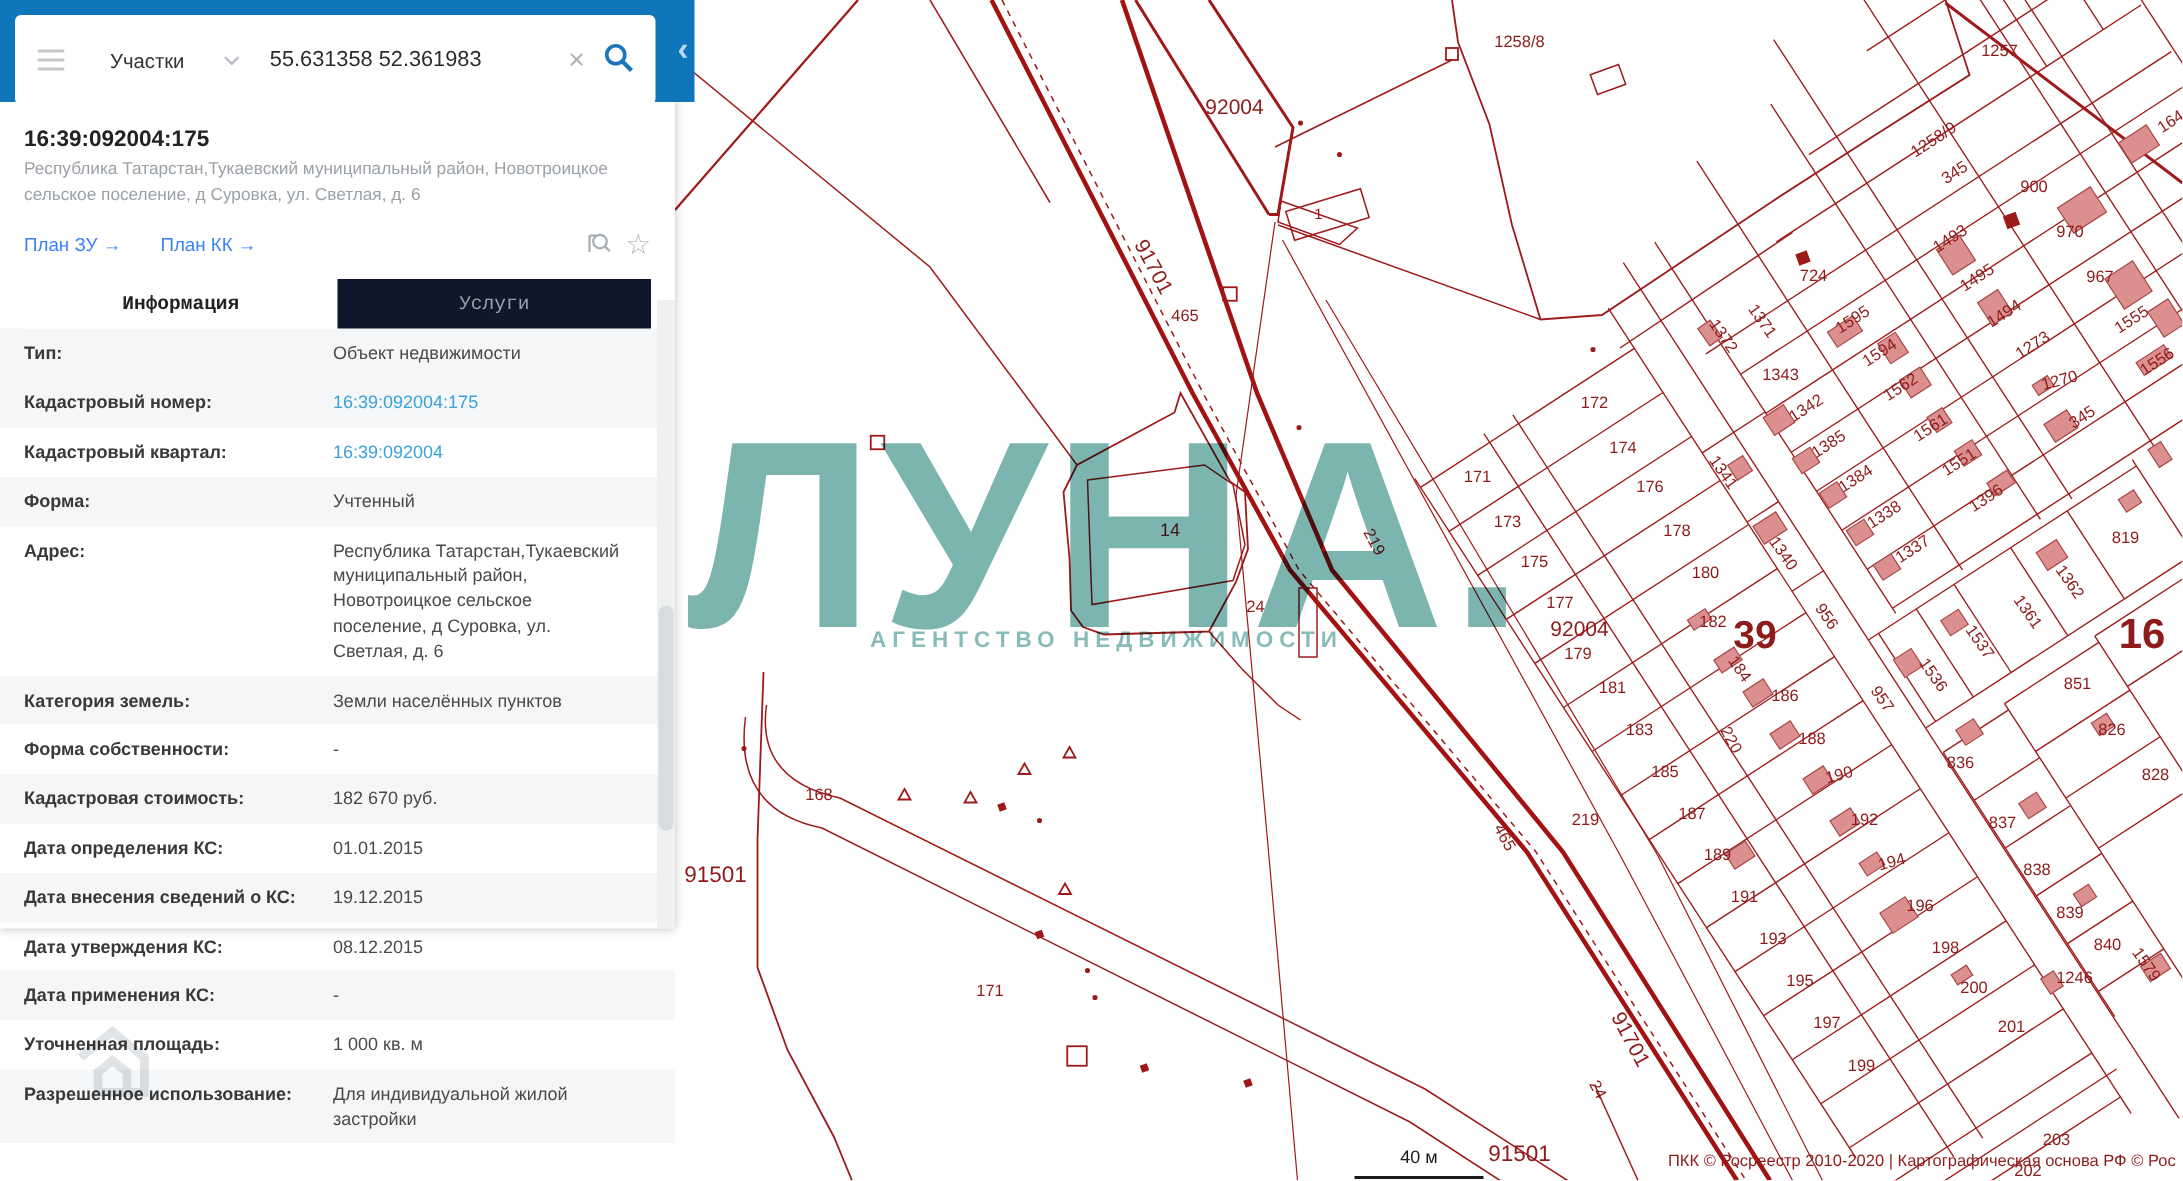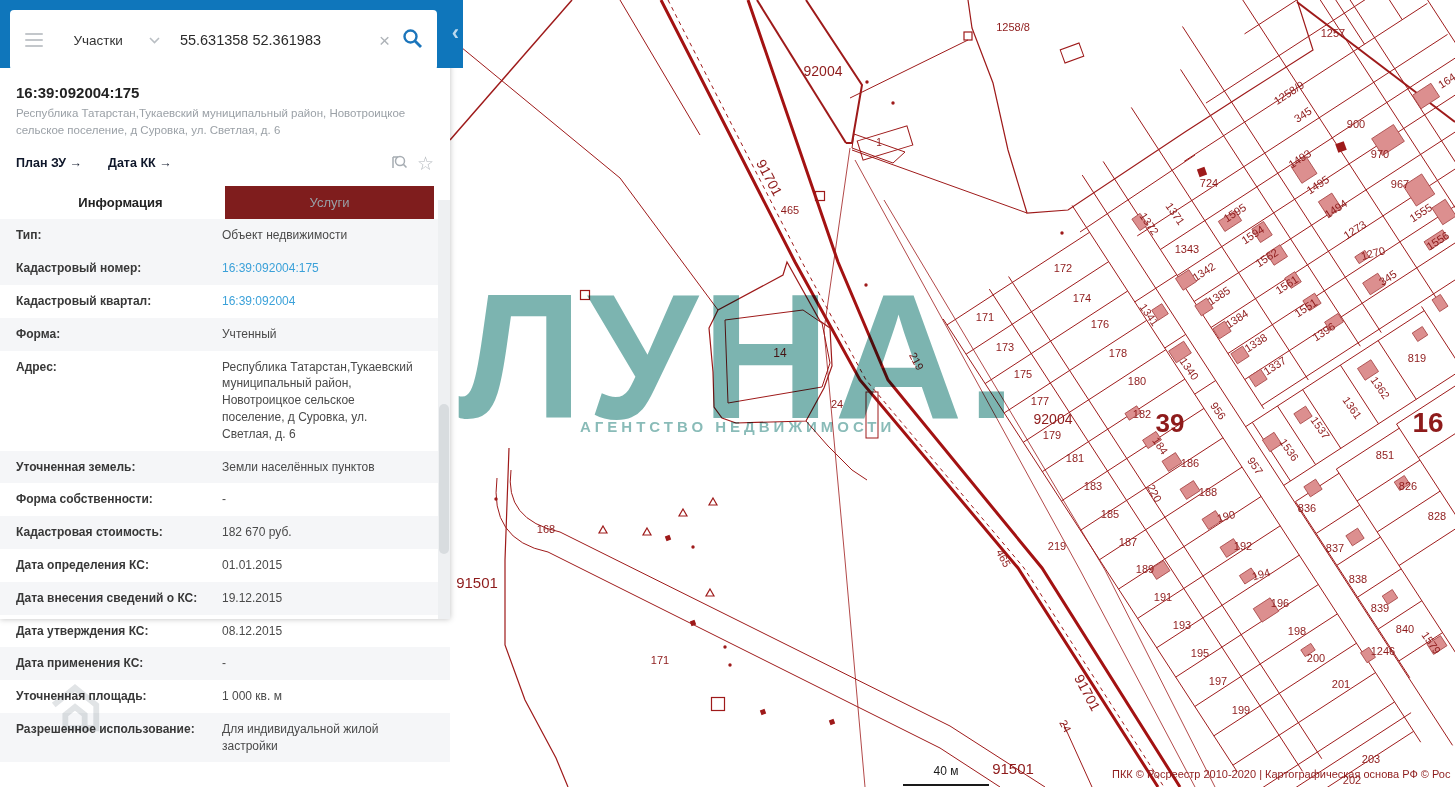--- a/index.html
+++ b/index.html
@@ -36,29 +36,29 @@
     font-family:"Liberation Sans",sans-serif;background:transparent;}
   .clear-btn{font-size:19px;color:#aeb3b8;padding:0 10px;cursor:pointer;line-height:1;}
   .search-btn{background:none;border:0;padding:0 14px 0 2px;cursor:pointer;}
   .collapse-btn{position:absolute;right:2px;top:22px;color:#bcd9ee;font-size:22px;font-weight:bold;
     line-height:1;cursor:pointer;padding:0 2px;}
 
   .result-card{padding:16px 16px 0 16px;}
   .result-title{font-size:15px;font-weight:bold;color:#222;}
   .result-address{font-size:11.5px;color:#9ba1a7;line-height:1.45;margin-top:4px;width:390px;}
   .result-links{display:flex;align-items:center;margin-top:14px;padding-bottom:10px;}
-  .plan-link{font-size:12.5px;color:#0f172a;text-decoration:none;margin-right:26px;cursor:pointer;font-weight:bold;}
+  .plan-link{font-size:12.5px;color:#3b82f6;text-decoration:none;margin-right:26px;cursor:pointer;}
   .result-icons{margin-left:auto;display:flex;align-items:center;gap:8px;}
   .icon-btn{cursor:pointer;border:0;background:none;padding:0;color:#9aa0a6;}
   .star{font-size:19px;color:#b3b8bd;line-height:1;}
 
-  .tabs{display:flex;height:33px;margin-top:2px;}
+  .tabs{display:flex;height:33px;margin-top:2px;font-family:Liberation Mono, monospace;}
   .tab{flex:1;display:flex;align-items:center;justify-content:center;font-size:13px;cursor:pointer;}
   .tab.active{background:#fff;color:#222;font-weight:bold;}
-  .tab.inactive{background:#7f1d1d;color:#98a1a8;}
+  .tab.inactive{background:#0f172a;color:#98a1a8;}
 
   .details{font-size:12px;}
   .drow{display:flex;padding:8px 16px;line-height:1.4;}
   .drow.alt{background:#f5f6f8;justify-content:center;}
   .dlabel{width:206px;flex:0 0 206px;font-weight:bold;color:#383838;}
   .dvalue{flex:1;color:#4a4a4a;padding-right:18px;}
   .dvalue.link{color:#3ba1d9;}
 
   .scroll-track{position:absolute;right:0;top:200px;bottom:0;width:12px;background:#eef0f2;}
   .scroll-thumb{position:absolute;right:1px;top:204px;width:10px;height:150px;background:#d8dcdf;border-radius:5px;}
@@ -376,21 +376,21 @@
 
   <div class="attribution">ПКК © Росреестр 2010-2020 | Картографическая основа РФ © Рос</div>
 
   <div class="sidebar">
 
     <div class="result-card" style="margin-top:68px;">
       <div class="result-title">16:39:092004:175</div>
       <div class="result-address">Республика Татарстан,Тукаевский муниципальный район, Новотроицкое сельское поселение, д Суровка, ул. Светлая, д. 6</div>
       <div class="result-links">
         <a class="plan-link">План ЗУ →</a>
-        <a class="plan-link">Дата КК →</a>
+        <a class="plan-link">План КК →</a>
         <span class="result-icons">
           <button class="icon-btn">
             <svg width="19" height="19" viewBox="0 0 19 19" fill="none" stroke="#a7adb3" stroke-width="1.5">
               <path d="M3,5 L3,16 M3,5 L8,5"></path>
               <circle cx="10" cy="9" r="4.5"></circle>
               <path d="M13.4,12.4 L16.5,15.5"></path>
             </svg>
           </button>
           <span class="star">☆</span>
         </span>
@@ -416,21 +416,21 @@
         </div>
         <div class="drow alt">
           <span class="dlabel">Форма:</span>
           <span class="dvalue">Учтенный</span>
         </div>
         <div class="drow">
           <span class="dlabel">Адрес:</span>
           <span class="dvalue">Республика Татарстан,Тукаевский муниципальный район, Новотроицкое сельское поселение, д Суровка, ул. Светлая, д. 6</span>
         </div>
         <div class="drow alt">
-          <span class="dlabel">Уточненная земель:</span>
+          <span class="dlabel">Категория земель:</span>
           <span class="dvalue">Земли населённых пунктов</span>
         </div>
         <div class="drow">
           <span class="dlabel">Форма собственности:</span>
           <span class="dvalue">-</span>
         </div>
         <div class="drow alt">
           <span class="dlabel">Кадастровая стоимость:</span>
           <span class="dvalue">182 670 руб.</span>
         </div>

